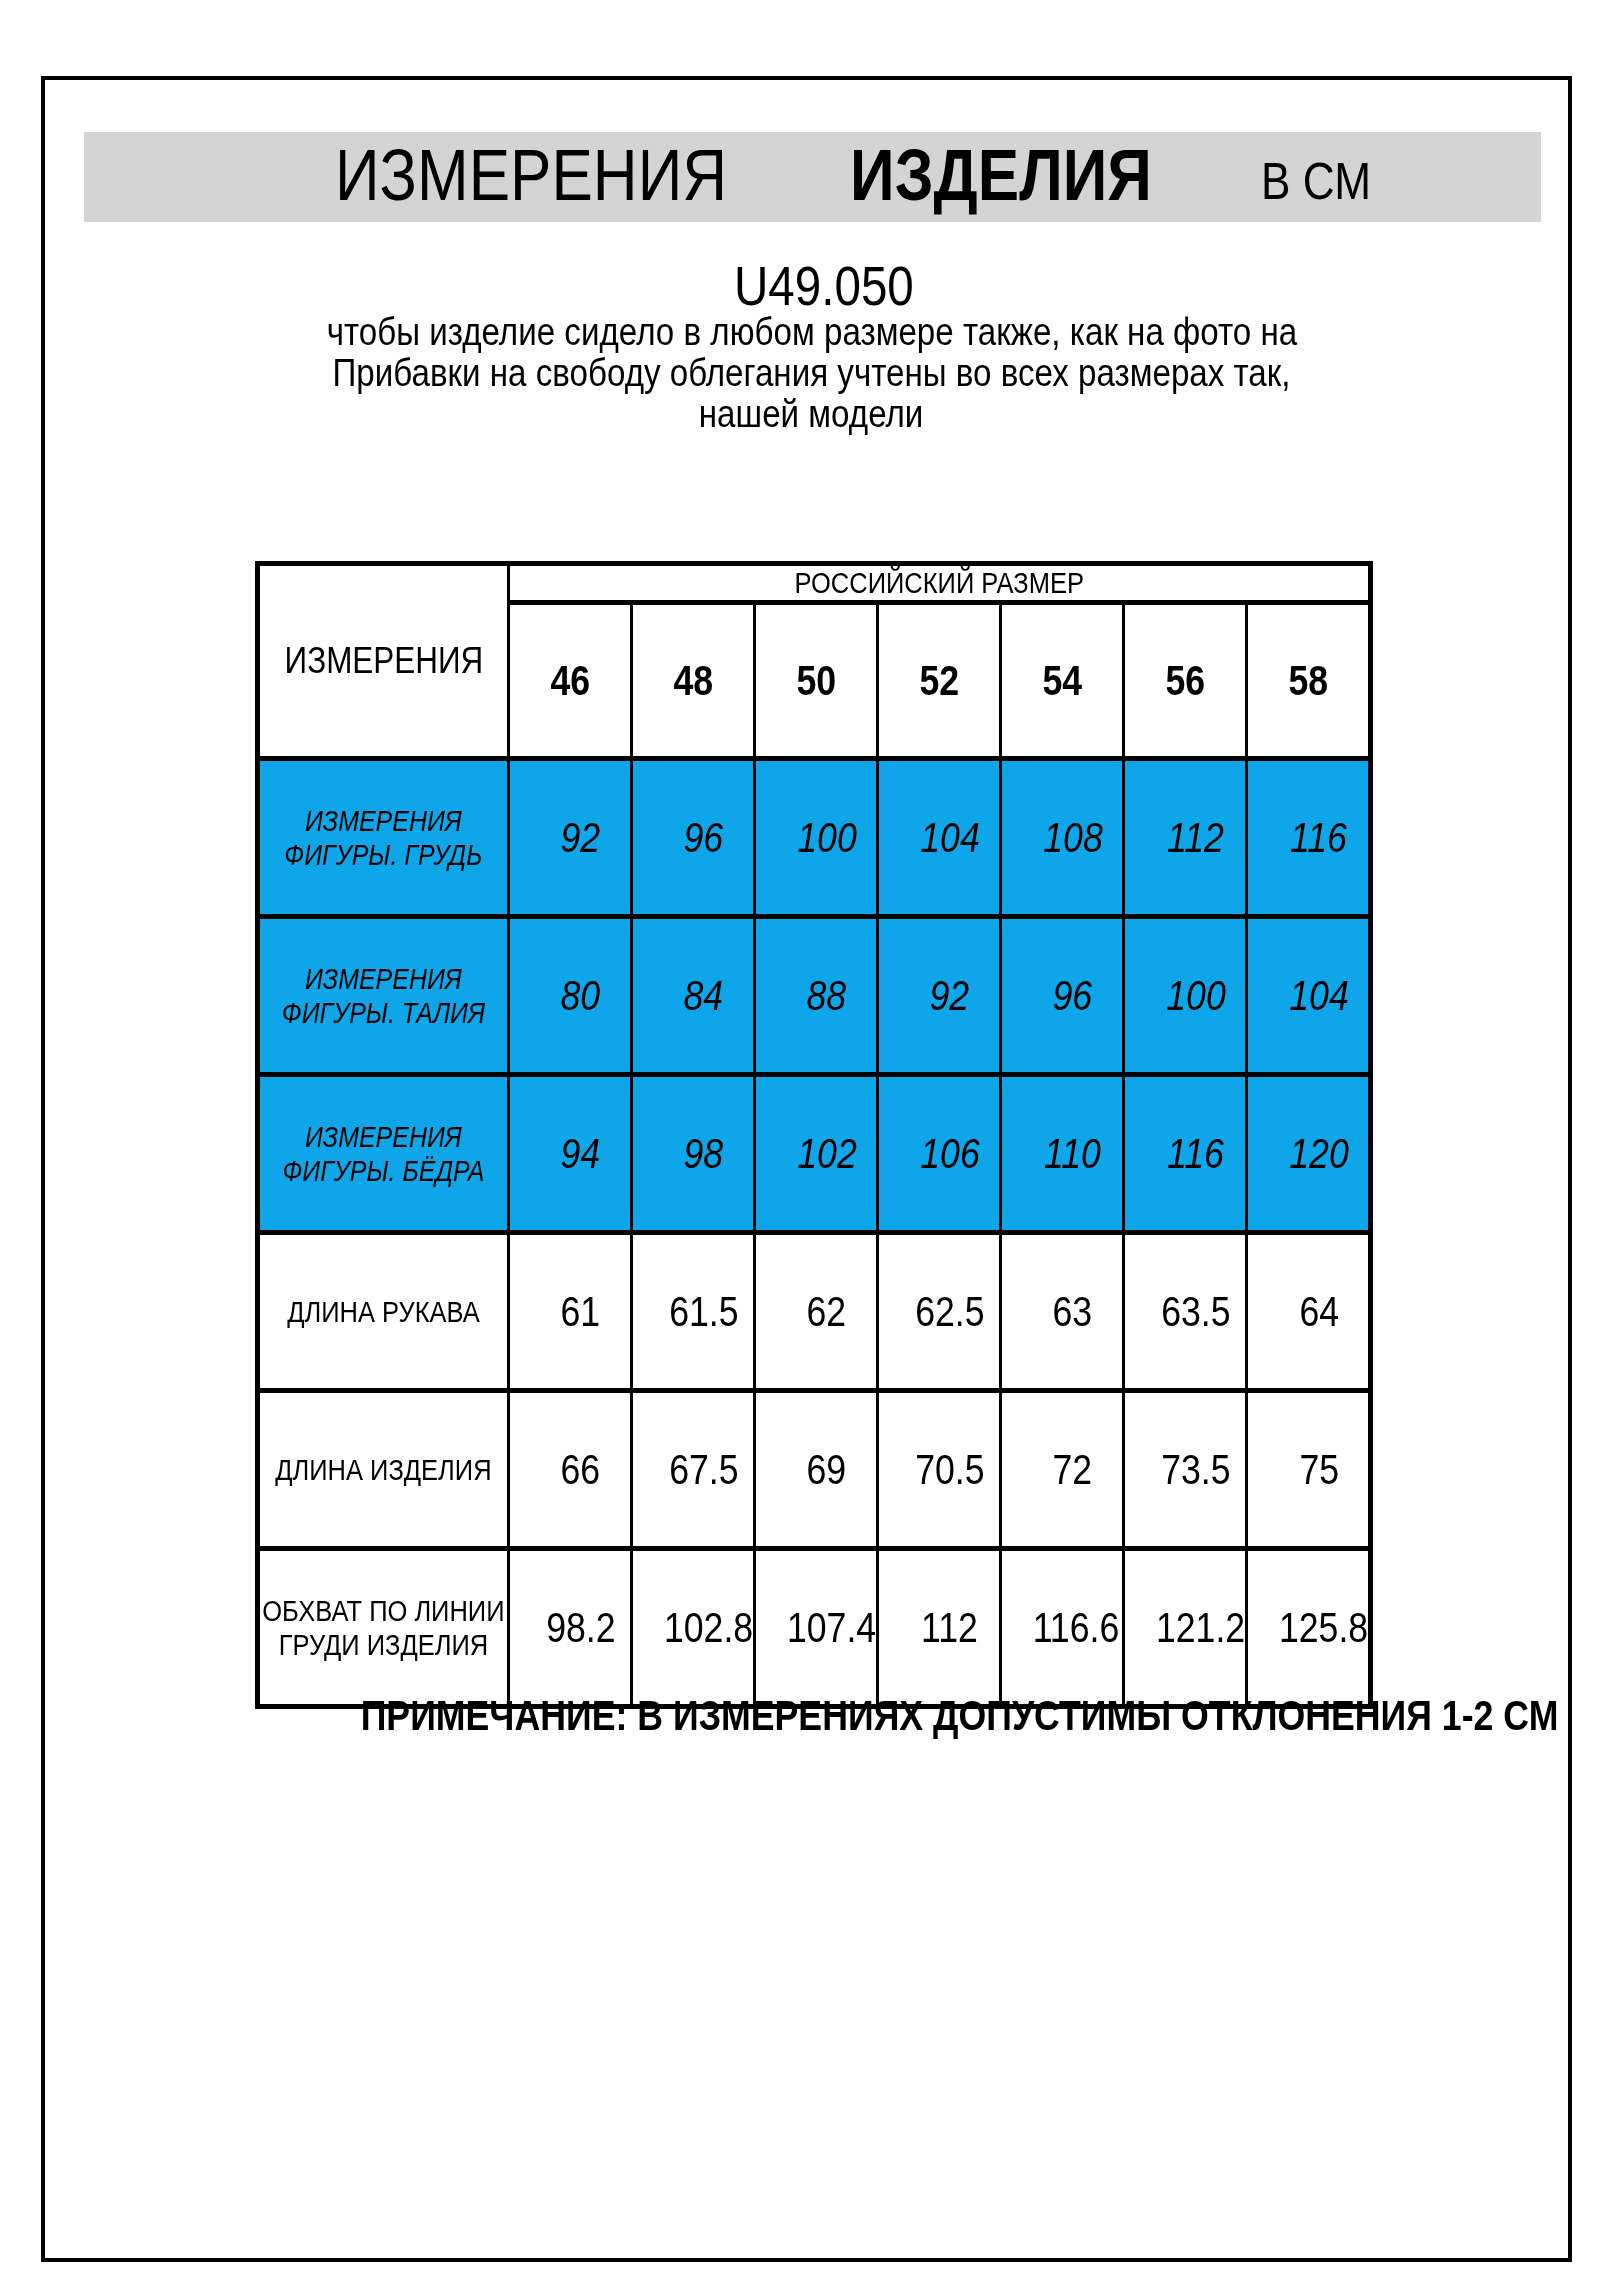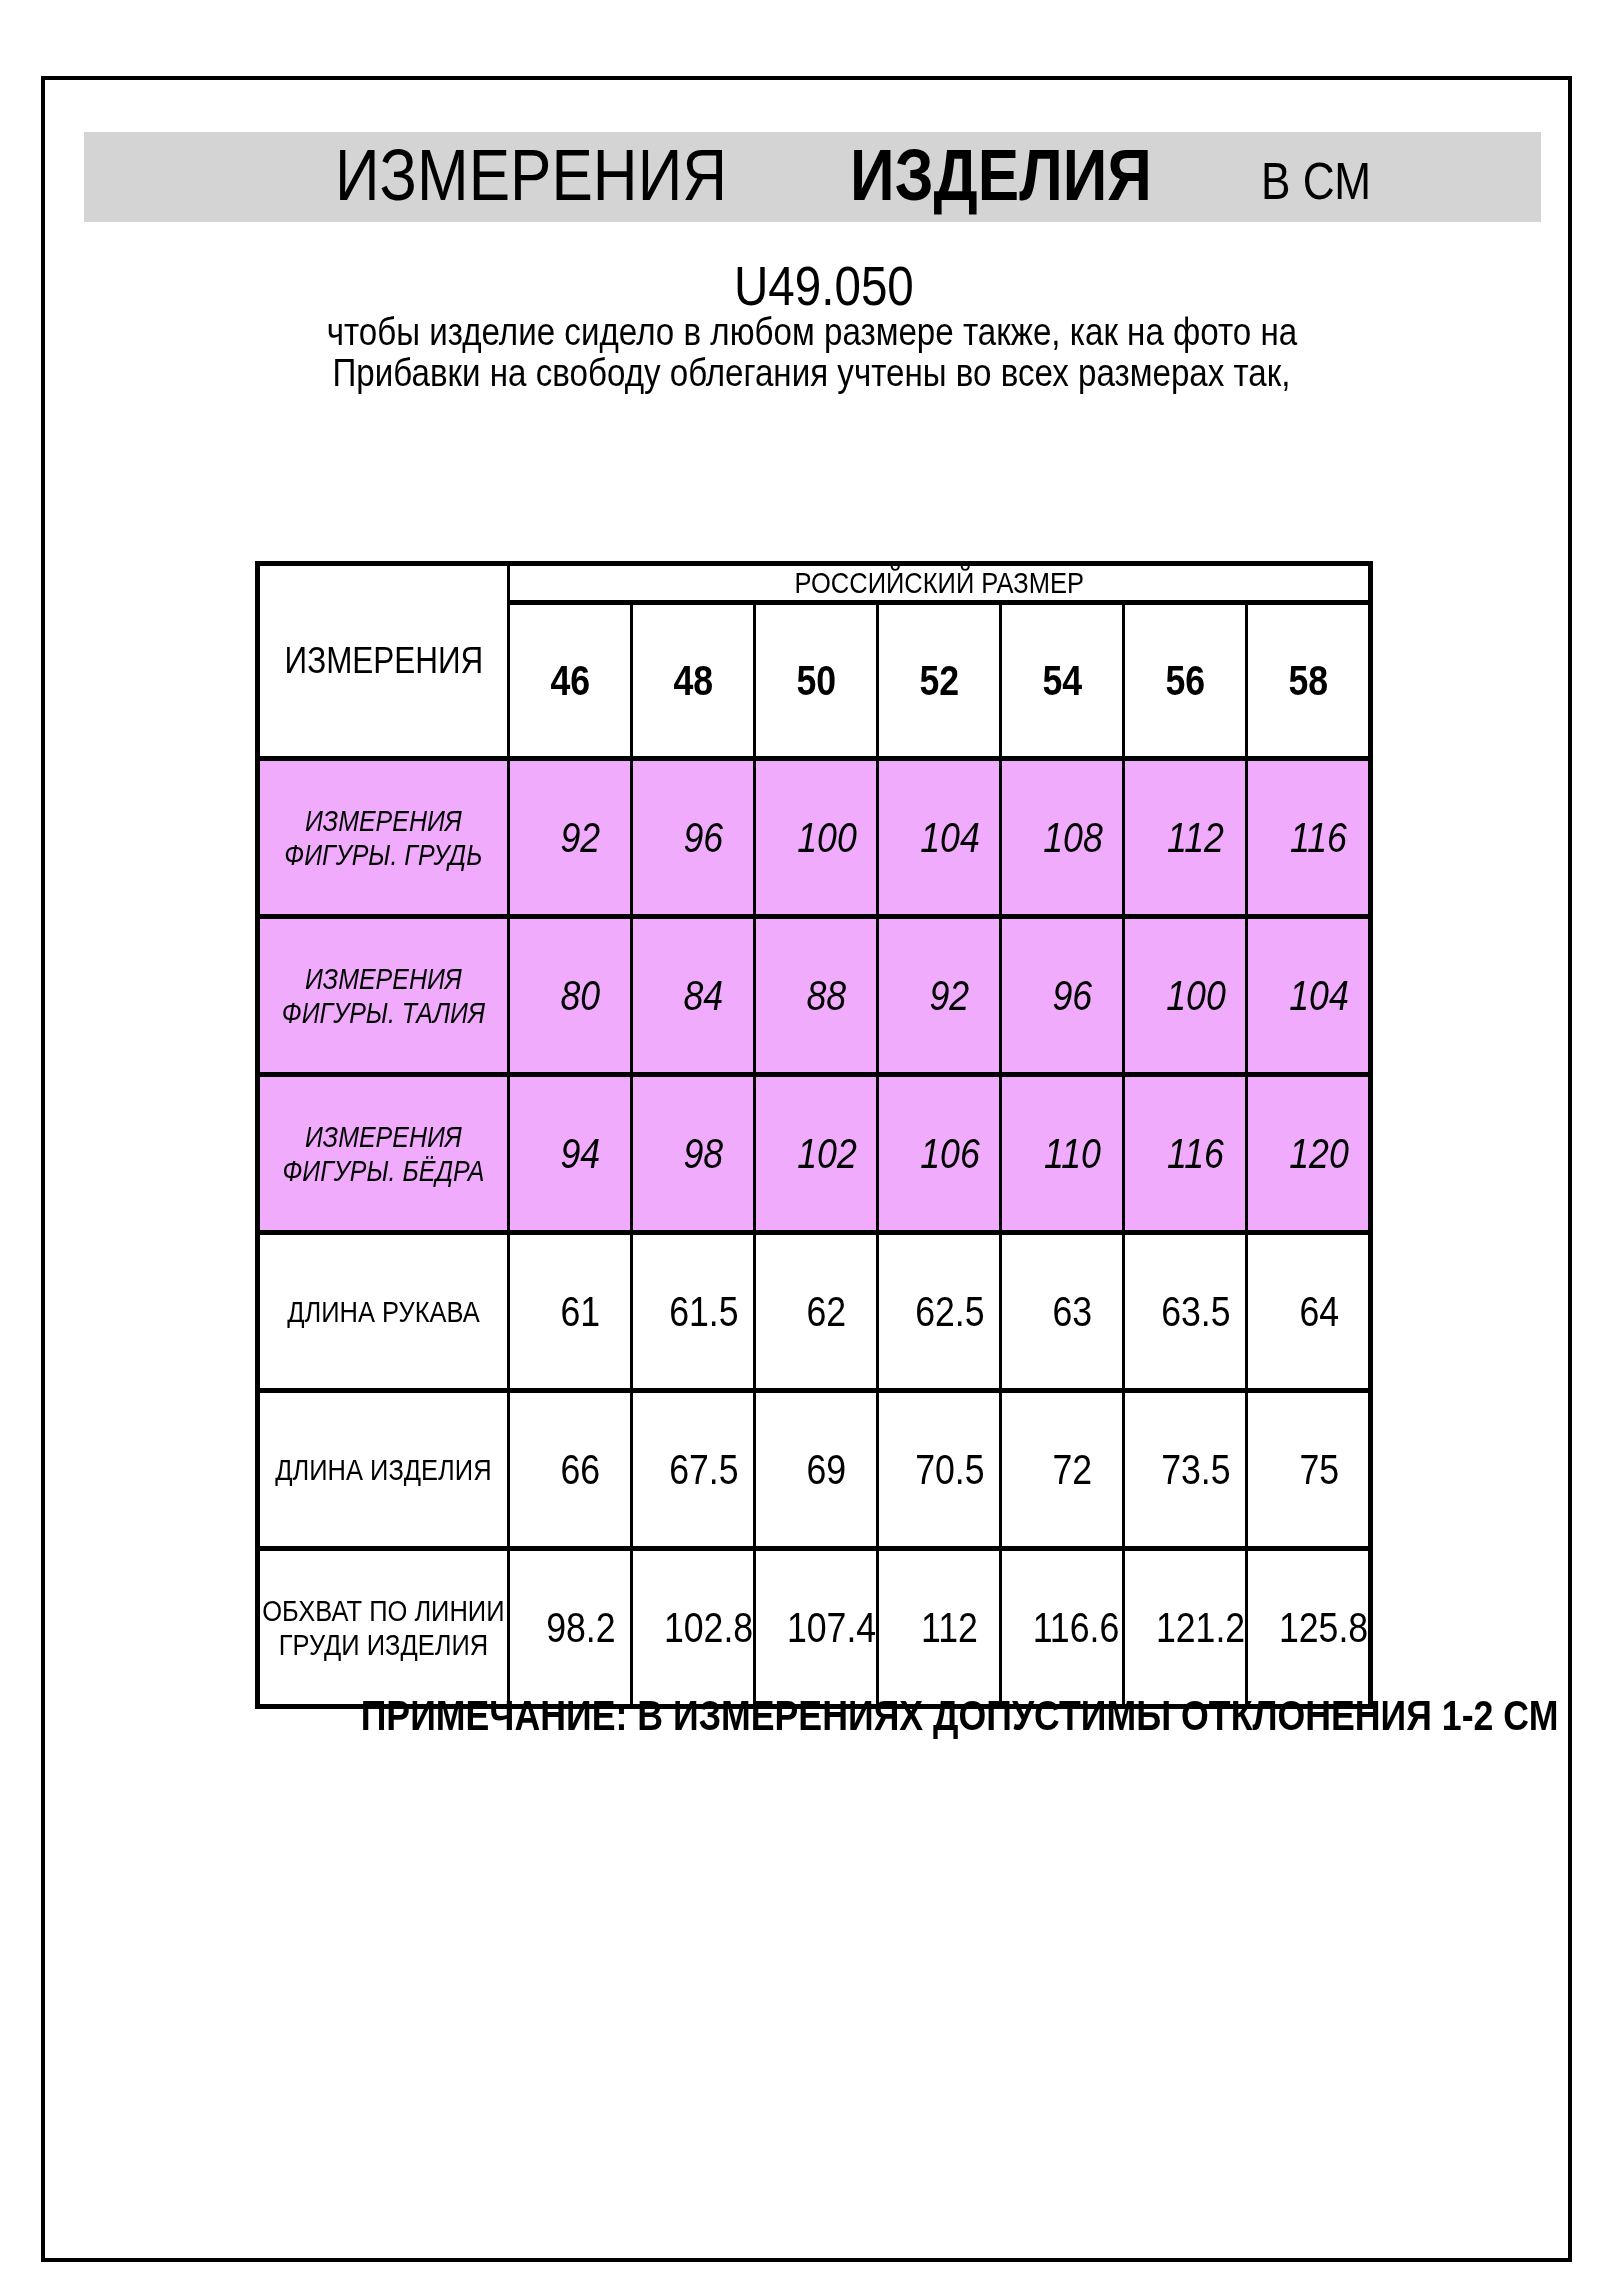--- a/index.html
+++ b/index.html
@@ -83,21 +83,21 @@
     box-sizing: border-box;
   }
   tr.hdr-group { height: 34px; }
   tr.hdr-sizes { height: 156px; }
   tr.data-row  { height: 158px; }
   td.corner-hdr { font-size: 37px; }
   td.group-hdr  { font-size: 30px; }
   td.size-hdr   { font-size: 42px; font-weight: bold; }
   td.row-label  { font-size: 29.4px; line-height: 34px; }
   td.val-cell   { font-size: 42px; padding-left: 23px; }
-  tr.shaded td  { background: #f0abfc; }
+  tr.shaded td  { background: #0ea5e9; }
   tr.shaded td.row-label, tr.shaded td.val-cell { font-style: italic; }
   tr.plain td.row-label { font-size: 30px; }
   
   .cell-text {
     display: inline-block;
     width: 128%;
     margin-left: -14%;
     transform: scaleX(0.85);
     transform-origin: 50% 50%;
     text-align: center;
@@ -128,20 +128,23 @@
   <div class="product-code">
     <span class="cx">U49.050</span>
   </div>
 
   <div class="description">
     <div>
       <span class="cx">чтобы изделие сидело в любом размере также, как на фото на</span>
     </div>
     <div>
       <span class="cx">Прибавки на свободу облегания учтены во всех размерах так,</span>
+    </div>
+    <div>
+      <span class="cx">нашей модели</span>
     </div>
   </div>
 
   <table class="size-table">
     <colgroup>
       <col style="width:251px">
       <col style="width:123px">
         <col style="width:123px">
         <col style="width:123px">
       <col style="width:123px">

